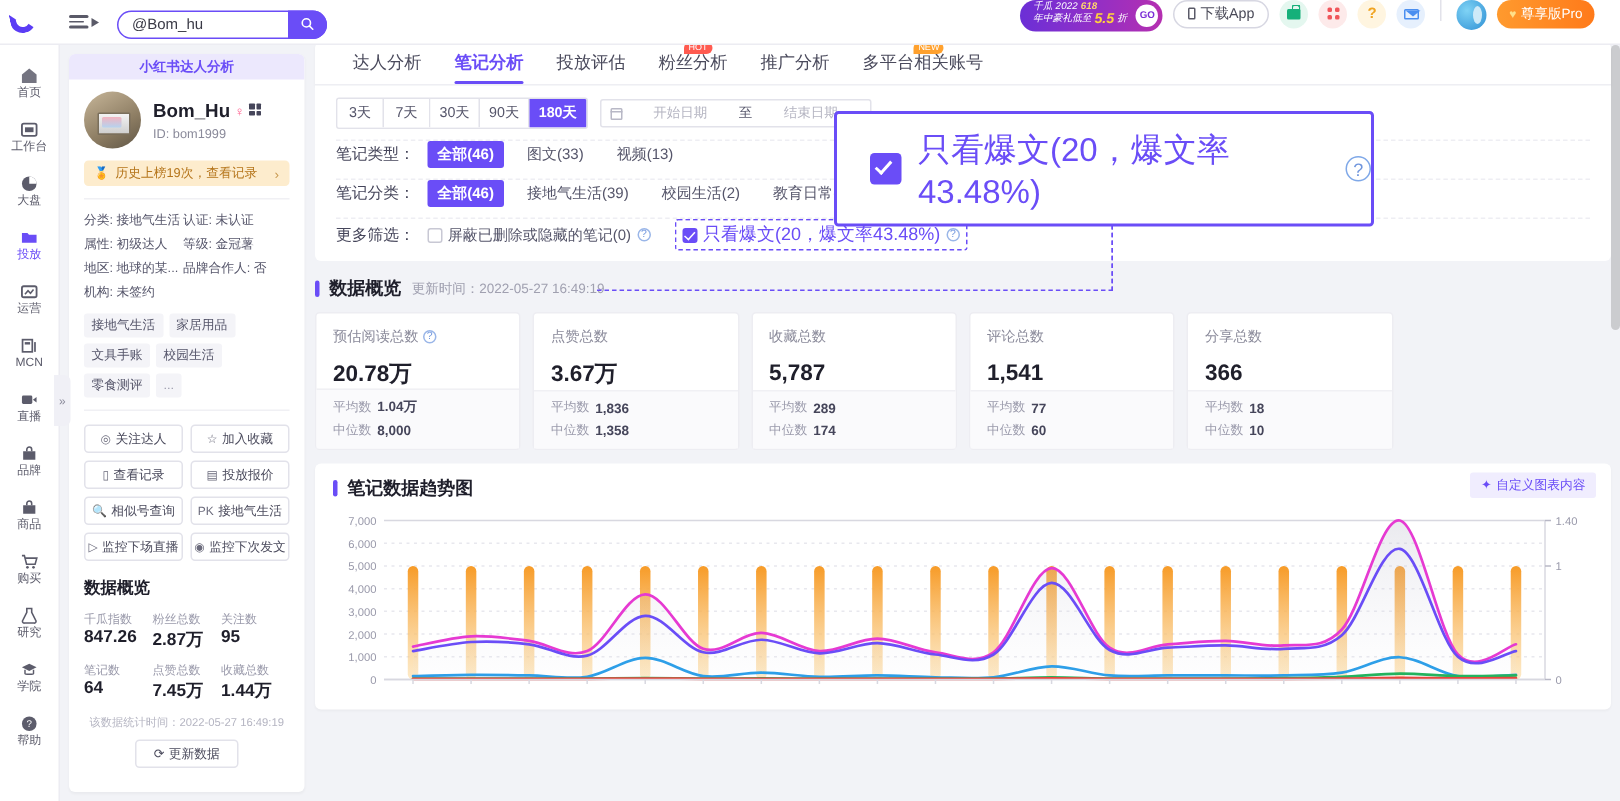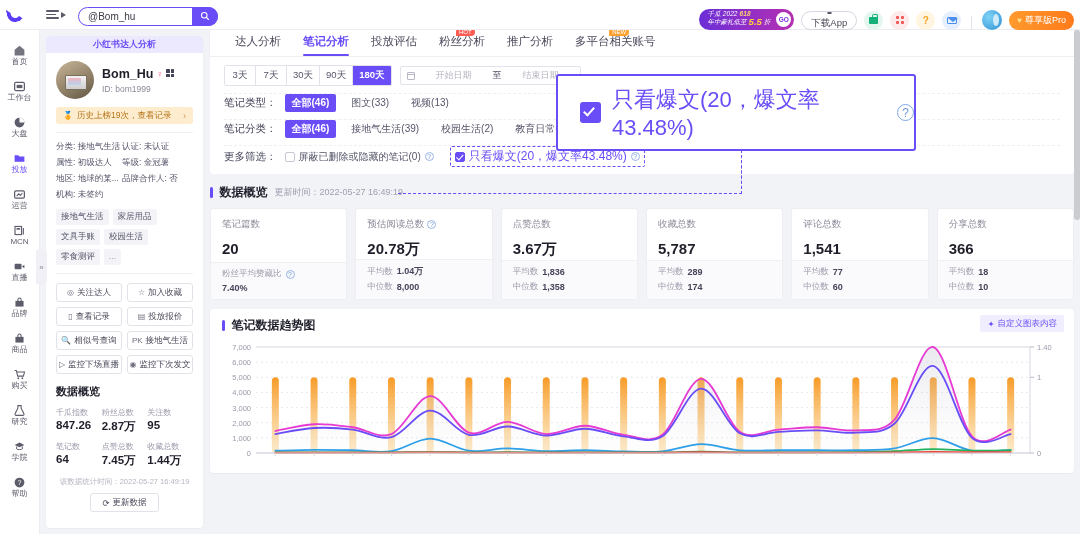--- a/index.html
+++ b/index.html
@@ -68,22 +68,22 @@
     position: absolute; right: 0; top: 0;
     width: 26px; height: 19px;
     background: #6a4df7;
     border-radius: 0 10px 10px 0;
     display: flex; align-items: center; justify-content: center;
     cursor: pointer; border: none;
   }
   .search-btn svg { width: 10px; height: 10px; }
 
   .topbar-right {
-    margin-left: auto; display: flex; align-items: flex-end; gap: 7px;
-    padding-right: 6px; height: 30px;
+    margin-left: auto; display: flex; align-items: flex-start; gap: 7px;
+    padding-right: 17px; height: 30px;
   }
   .promo-pill {
     height: 21px; border-radius: 11px;
     background: linear-gradient(90deg,#6b2fd6 0%, #8d2fc9 45%, #b52fb0 100%);
     display: flex; align-items: center; padding: 0 3px 0 9px; gap: 4px;
     color: #fff; cursor: pointer; position: relative; overflow:hidden;
   }
   .promo-txt { display:flex; flex-direction:column; line-height: 1.05; }
   .promo-l1 { font-size: 6.5px; letter-spacing: .1px; font-style: italic;}
   .promo-l1 b { color:#ffd86b; font-style: italic; }
@@ -91,21 +91,21 @@
   .promo-l2 .big { color: #ffd23d; font-size: 9.5px; font-weight: bold; font-style: italic;}
   .promo-go {
     width: 15px; height: 15px; border-radius: 50%;
     background: #fff; color: #7b2ed6; font-size: 6.5px; font-weight: bold;
     display: flex; align-items: center; justify-content: center;
     margin-left: 2px;
   }
   .dl-app {
     height: 19px; border: 1px solid #d7d7e2; border-radius: 10px;
     display: flex; align-items: center; gap: 3px; padding: 0 9px;
-    font-size: 9.5px; color: #4a4a58; background: #fff; cursor: pointer; flex-direction: column;
+    font-size: 9.5px; color: #4a4a58; background: #fff; cursor: pointer;
   }
   .dl-app .phone {
     width: 5px; height: 8px; border: 1px solid #5a5a68; border-radius: 1px;
   }
   .round-ic {
     width: 19px; height: 19px; border-radius: 50%;
     display: flex; align-items: center; justify-content: center;
     cursor: pointer; font-size: 10px; font-weight: bold;
   }
   .ic-green { background: #e4f7ef; color: #16b07a; }
@@ -742,37 +742,20 @@
       </div>
     </div>
 
     <div class="sec-title-row">
       <span class="sec-bar"></span>
       <span class="sec-title">数据概览</span>
       <span class="sec-sub">更新时间：2022-05-27 16:49:19</span>
     </div>
 
     <div class="stat-grid">
-      <div class="stat-card">
-        <div class="stat-top">
-          <div class="stat-lbl">
-              <span>笔记篇数</span>
-            </div>
-          <div class="stat-val">20</div>
-        </div>
-        <div class="stat-bot">
-          <div class="stat-sub">
-              <span>粉丝平均赞藏比</span>
-              <span class="q-ic">?</span>
-            </div>
-          <div class="stat-sub">
-              <b>7.40%</b>
-            </div>
-        </div>
-      </div>
 
       <div class="stat-card">
         <div class="stat-top">
           <div class="stat-lbl">
               <span>预估阅读总数</span>
               <span class="q-ic">?</span>
             </div>
           <div class="stat-val">20.78万</div>
         </div>
         <div class="stat-bot">

